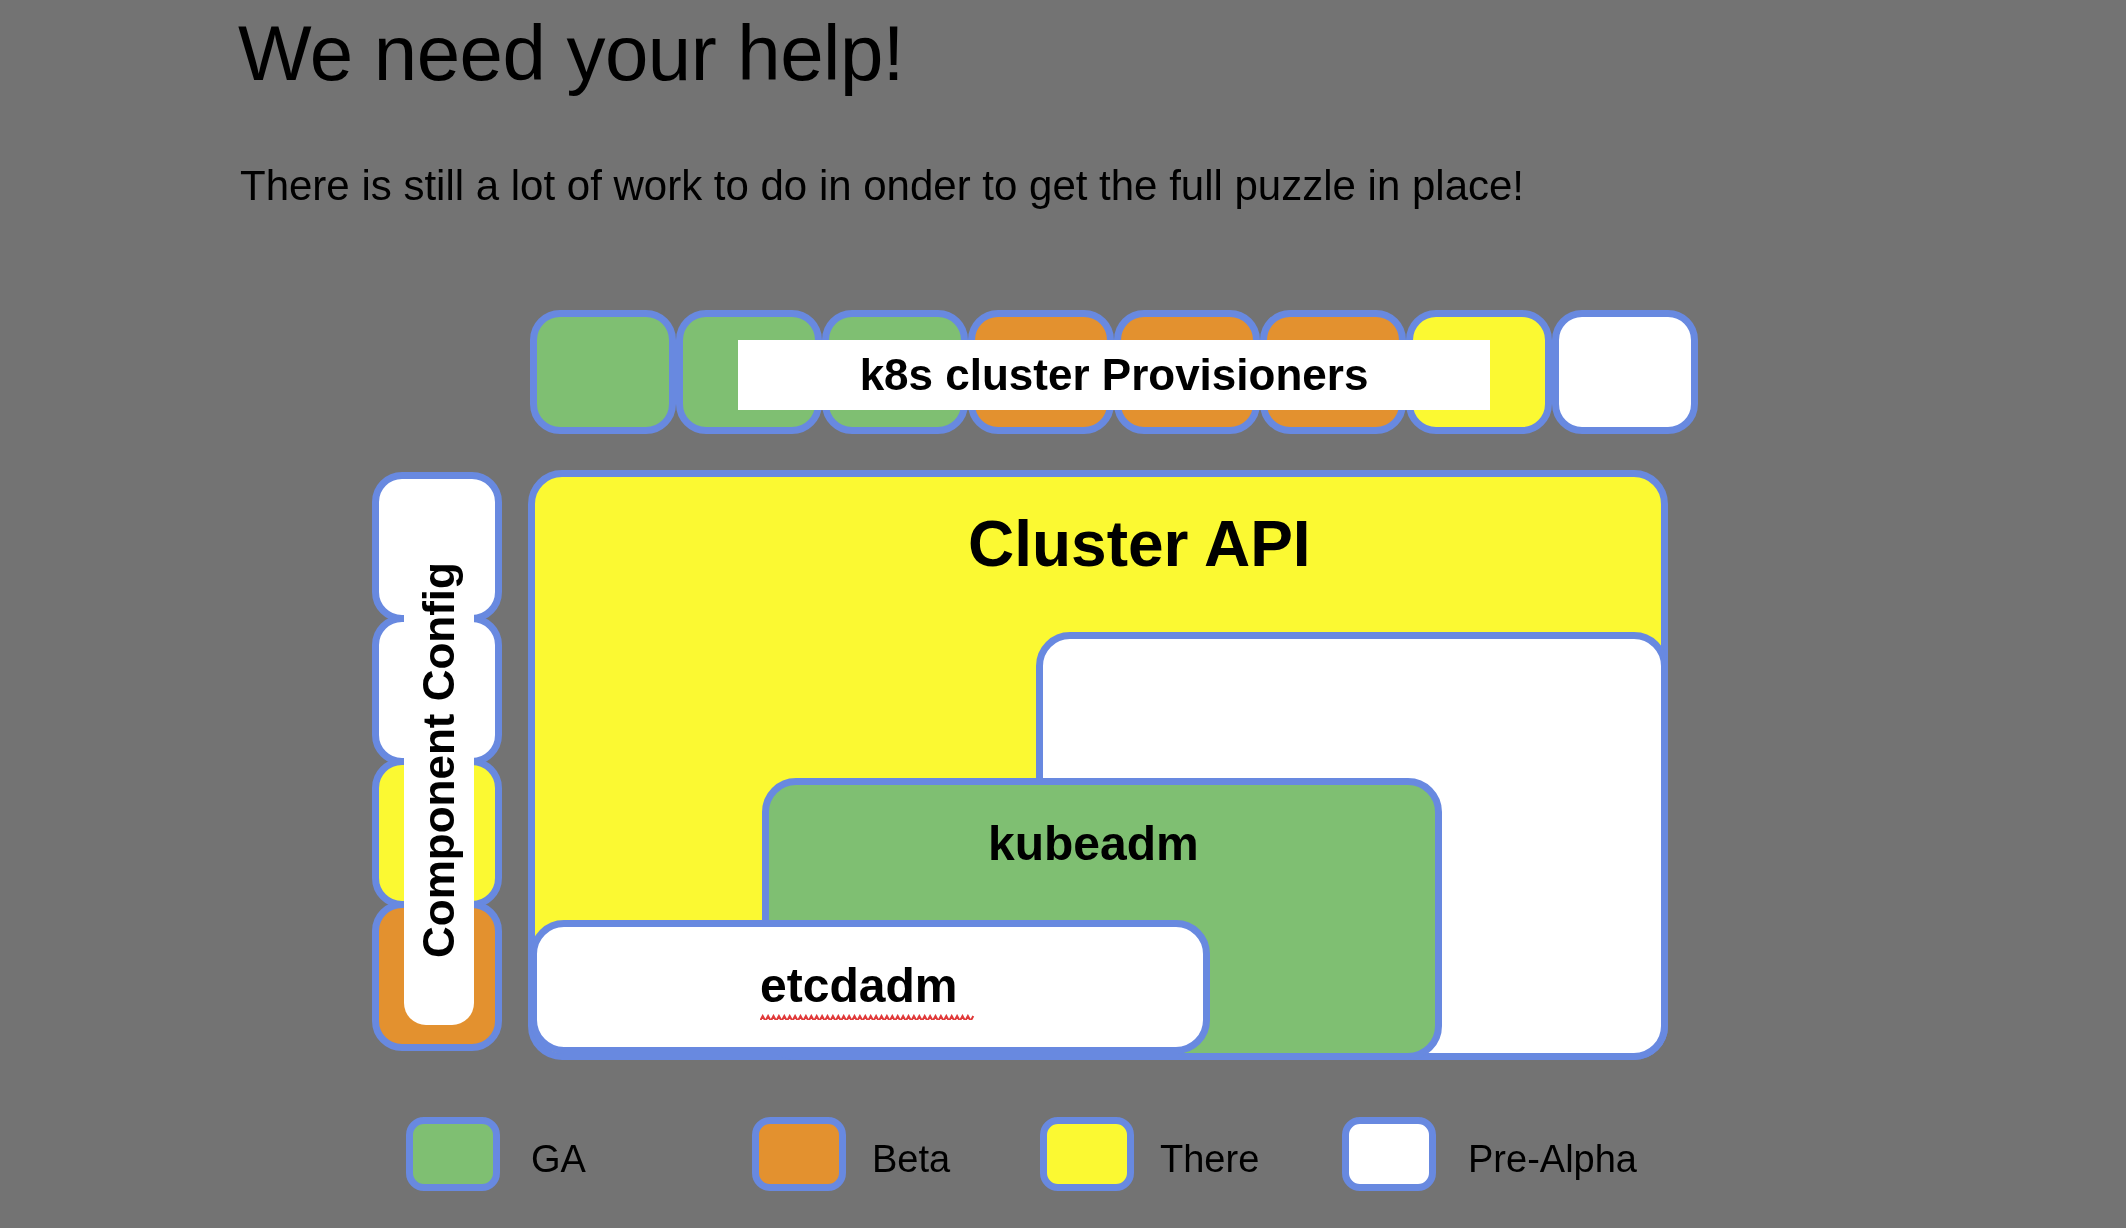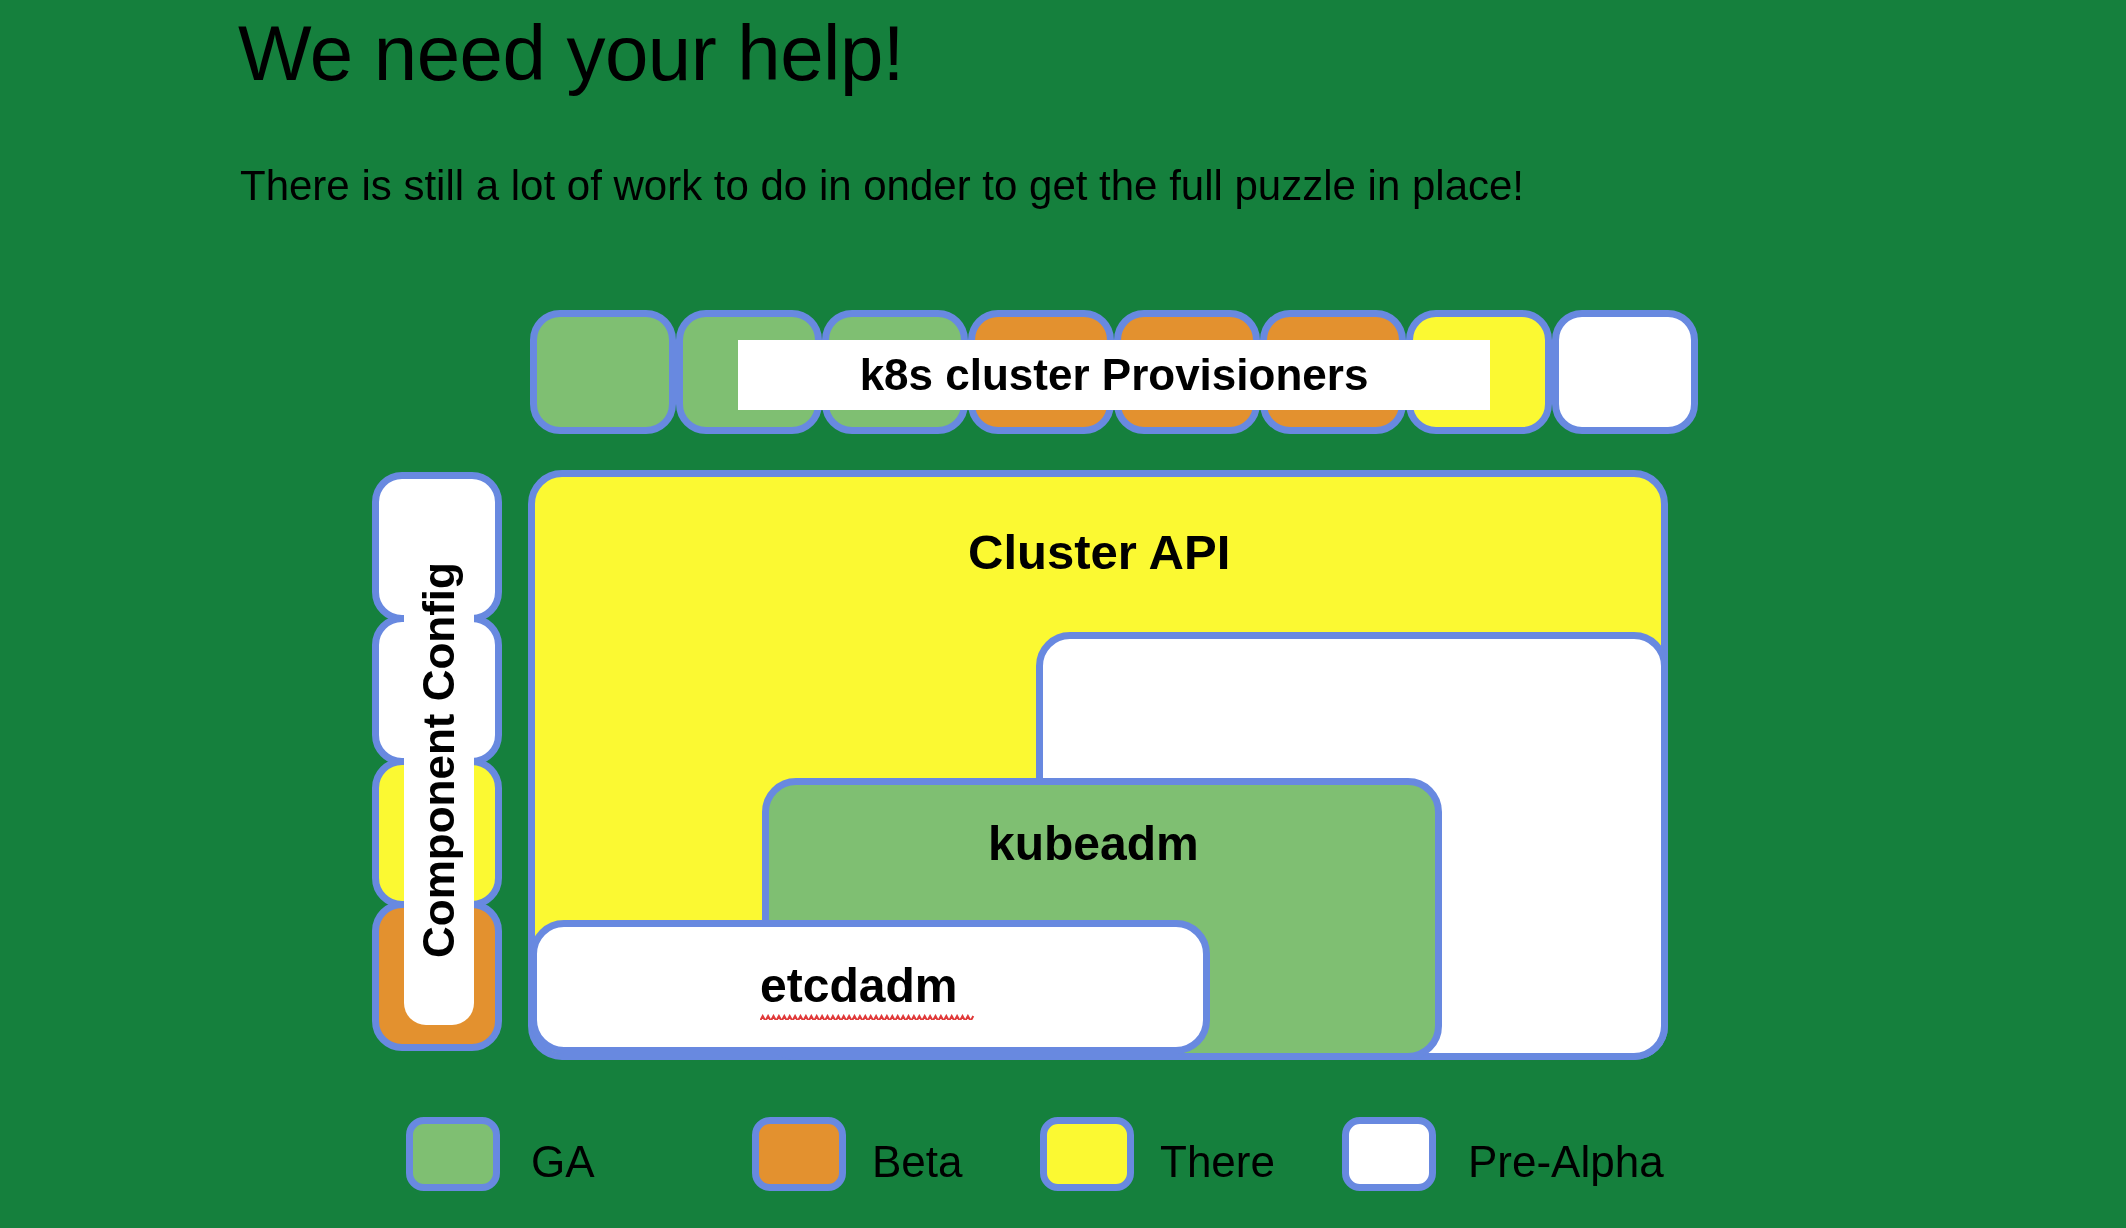--- a/index.html
+++ b/index.html
@@ -9,21 +9,21 @@
     background: #ffffff;
   }
   body {
     font-family: "Liberation Sans", sans-serif;
     color: #000000;
   }
   #slide {
     position: relative;
     width: 2126px;
     height: 1228px;
-    background: #15803d;
+    background: #737373;
     overflow: hidden;
   }
 
   
   .slide-title {
     position: absolute;
     left: 238px;
     top: 14px;
     font-size: 78px;
     font-weight: 400;
@@ -102,21 +102,21 @@
 
   
   .legend-swatch {
     position: absolute;
     box-sizing: border-box;
     border: 7px solid #6889e0;
     border-radius: 18px;
   }
   .legend-text {
     position: absolute;
-    font-size: 44px;
+    font-size: 38px;
     font-weight: 400;
     color: #000000;
     white-space: nowrap;
     line-height: 1;
   }
 </style>
 </head>
 <body>
 
 <div id="slide">
@@ -141,21 +141,21 @@
   <div class="node white" style="left:372px; top:472px; width:130px; height:150px;"></div>
   <div class="node white" style="left:372px; top:615px; width:130px; height:150px;"></div>
   <div class="node yellow" style="left:372px; top:758px; width:130px; height:150px;"></div>
   <div class="node orange" style="left:372px; top:901px; width:130px; height:150px;"></div>
 
   <div class="vband" style="left:404px; top:495px; width:70px; height:530px;">
     <span class="vlabel" style="font-size:44px;">Component Config</span>
   </div>
 
   <div class="node yellow" style="left:528px; top:470px; width:1140px; height:590px; border-radius:34px;"></div>
-  <div class="node-label" style="left:968px; top:528px; font-size:49px;">Cluster API</div>
+  <div class="node-label" style="left:968px; top:512px; font-size:64px;">Cluster API</div>
 
   <div class="node white" style="left:1036px; top:632px; width:632px; height:428px; border-radius:34px;"></div>
 
   <div class="node green" style="left:762px; top:778px; width:680px; height:282px; border-radius:34px;"></div>
   <div class="node-label" style="left:988px; top:820px; font-size:48px;">kubeadm</div>
 
   <div class="node white" style="left:530px; top:920px; width:680px; height:134px; border-radius:34px;"></div>
   <div class="node-label" style="left:760px; top:962px; font-size:48px;text-align:right;">etcdadm</div>
 
   <div class="squiggle" style="left:760px; top:1010px; width:215px;">

